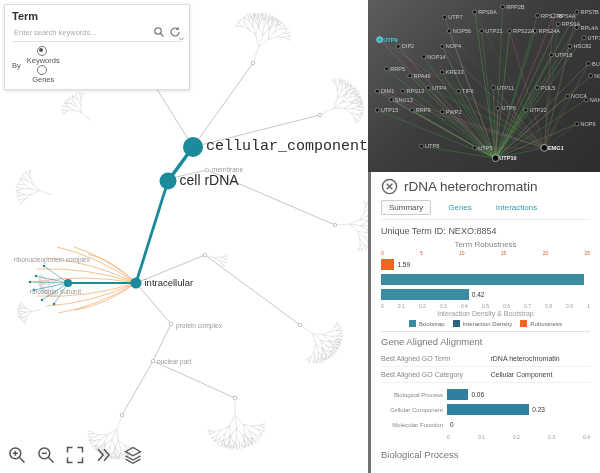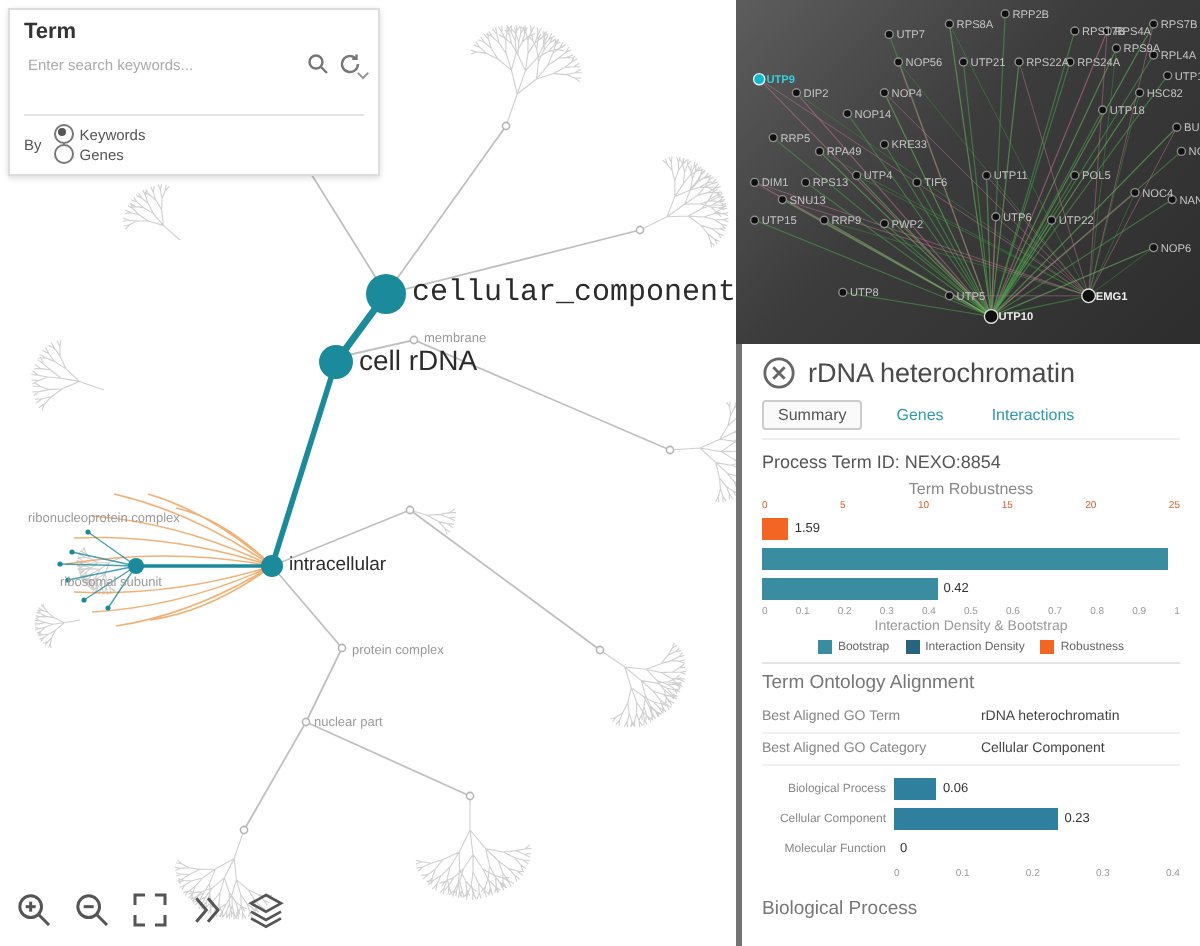--- a/index.html
+++ b/index.html
@@ -9,28 +9,28 @@
   .tree-panel{position:absolute;left:0;top:0;width:368px;height:473px;background:#fff;overflow:hidden;}
   #tree-svg{position:absolute;left:0;top:0;}
   #tree-labels{position:absolute;left:0;top:0;width:100%;height:100%;pointer-events:none;}
   .tree-label{position:absolute;color:#9a9a9a;font-size:6.5px;white-space:nowrap;}
   .tree-label.big{color:#2b2b2b;}
 
   
   .search-box{position:absolute;left:4px;top:4px;width:170px;background:#fff;border:1px solid #ddd;
     box-shadow:0 1px 3px rgba(0,0,0,.15);padding:5px 7px 5px 7px;z-index:5;}
   .nexo-title{font-size:11px;font-weight:bold;color:#333;margin-bottom:3px;}
-  .search-row{display:flex;align-items:center;border-bottom:1px solid #e3e3e3;padding-bottom:18px;}
+  .search-row{display:flex;align-items:center;border-bottom:1px solid #e3e3e3;padding-bottom:2px;}
   .search-row input{flex:1;border:none;outline:none;font-size:7.5px;color:#666;min-width:0;
     font-family:"Liberation Sans",sans-serif;}
   .search-row input::placeholder{color:#aaa;}
   .icon-btn{display:inline-flex;align-items:center;justify-content:center;width:14px;height:14px;cursor:pointer;margin-left:2px;}
   .by-row{display:flex;align-items:center;margin-top:4px;font-size:7.5px;color:#555;}
   .by-row .by-label{margin-right:6px;}
-  .radio-opt{display:flex;align-items:center;margin-right:9px;cursor:pointer;}
+  .radio-opt{display:flex;align-items:center;margin-right:9px;cursor:pointer;flex-direction:column;}
   .radio-circle{width:8px;height:8px;border:1.4px solid #777;border-radius:50%;margin-right:3px;position:relative;}
   .radio-circle.checked:after{content:"";position:absolute;left:1px;top:1px;width:4px;height:4px;border-radius:50%;background:#555;}
   .box-chevron{position:absolute;right:3px;top:24px;color:#999;}
 
   
   .tree-toolbar{position:absolute;left:4px;bottom:4px;display:flex;z-index:5;}
   .tool-btn{width:26px;height:26px;display:flex;align-items:center;justify-content:center;background:transparent;
     border:none;cursor:pointer;padding:0;margin-right:3px;}
 
   
@@ -356,21 +356,21 @@
       <h2 class="detail-title">rDNA heterochromatin</h2>
     </div>
 
     <div class="tabs" id="detail-tabs">
         <span class="tab active">Summary</span>
         <span class="tab">Genes</span>
         <span class="tab">Interactions</span>
       </div>
 
     <div class="term-id">
-      <span>Process Term ID:</span>
+      <span>Unique Term ID:</span>
       <span>NEXO:8854</span>
     </div>
 
     <div class="chart-title">Term Robustness</div>
     <div id="rob-chart">
         <div class="axis top">
           <span>0</span>
           <span>5</span>
           <span>10</span>
           <span>15</span>
@@ -403,21 +403,21 @@
         </div>
       </div>
     <div class="chart-caption">Interaction Density &amp; Bootstrap</div>
     <div class="legend" id="rob-legend">
         <span class="legend-item"><span class="legend-swatch" style="background:#3a8ca0"></span>Bootstrap</span>
         <span class="legend-item"><span class="legend-swatch" style="background:#27647d"></span>Interaction Density</span>
         <span class="legend-item"><span class="legend-swatch" style="background:#f26522"></span>Robustness</span>
       </div>
 
     <hr class="section-sep">
-    <div class="section-heading">Term Ontology Alignment</div>
+    <div class="section-heading">Gene Aligned Alignment</div>
     <div id="go-rows">
         <div class="kv-row">
           <span class="kv-label">Best Aligned GO Term</span>
           <span class="kv-value">rDNA heterochromatin</span>
         </div>
         <div class="kv-row">
           <span class="kv-label">Best Aligned GO Category</span>
           <span class="kv-value">Cellular Component</span>
         </div>
       </div>

